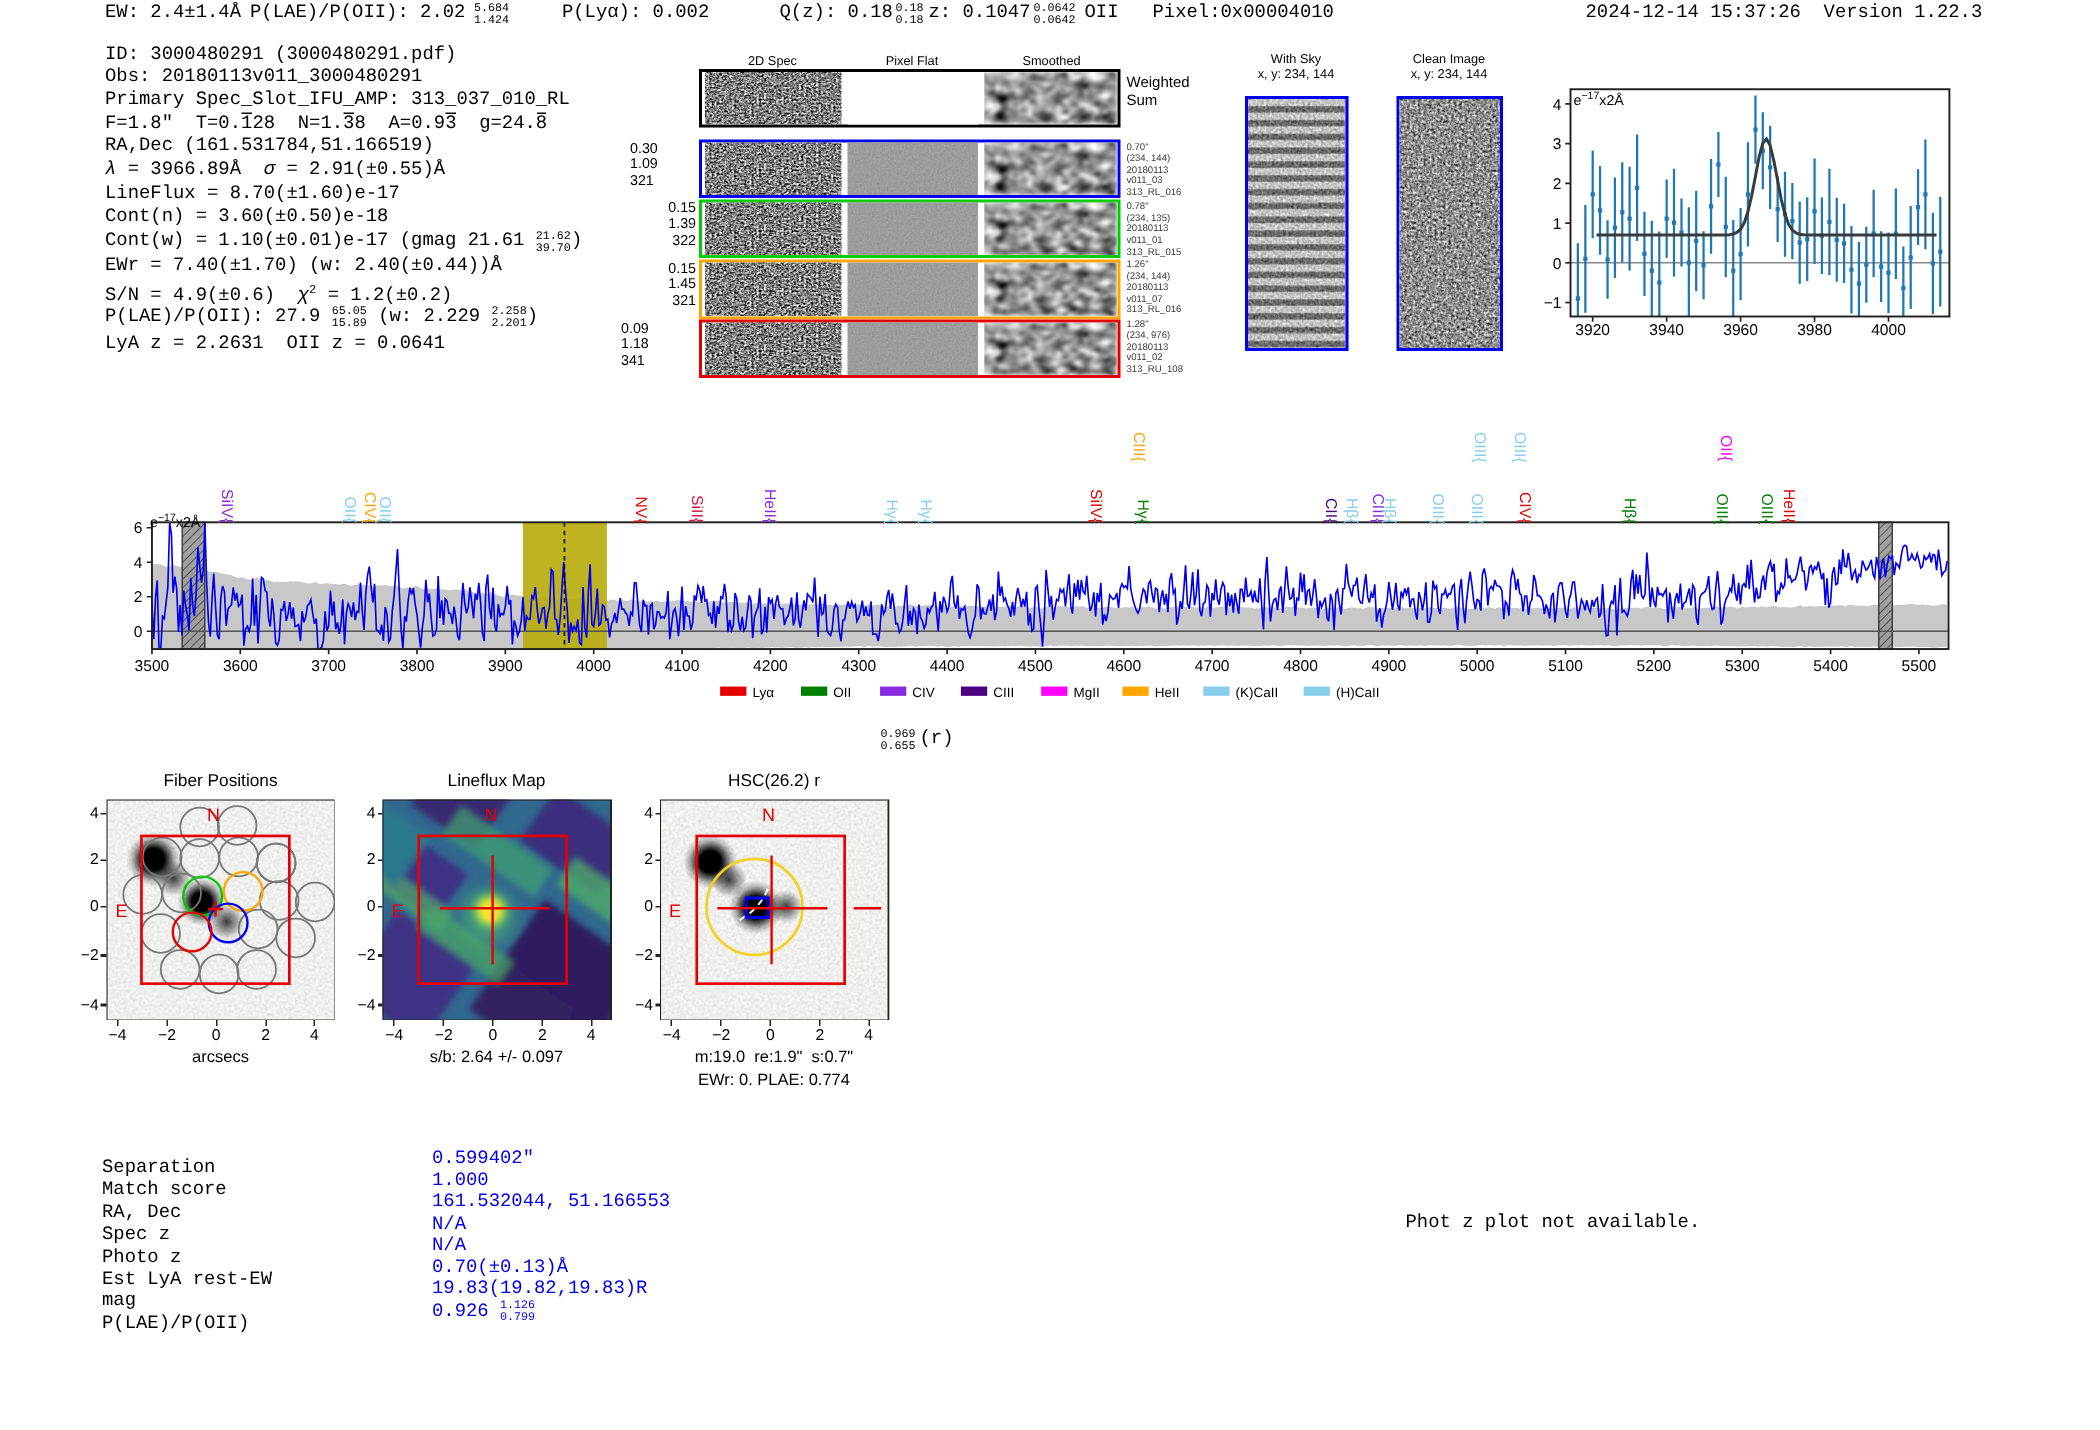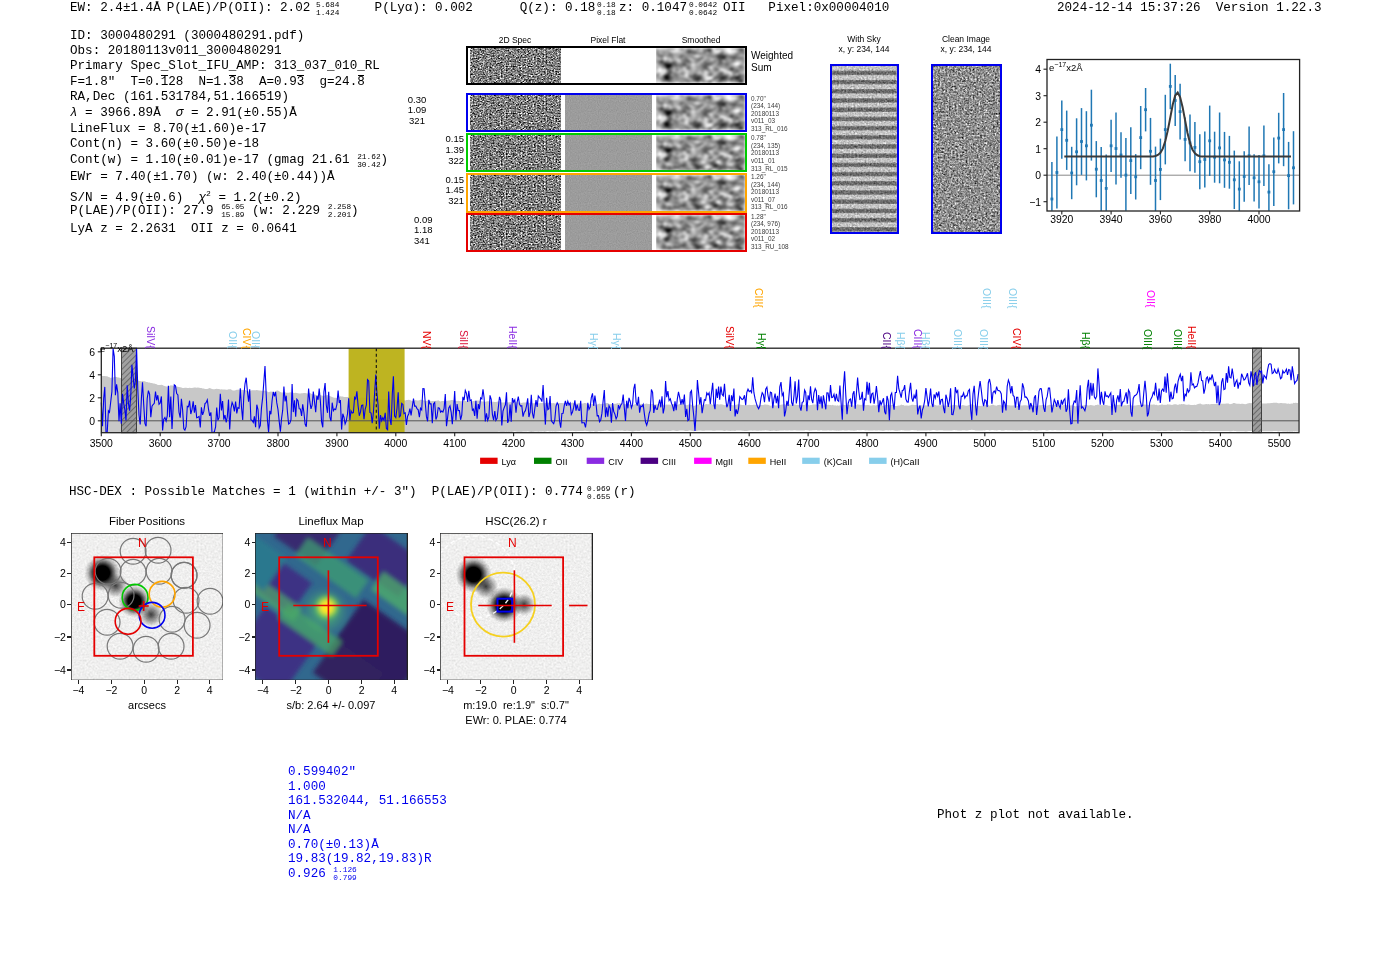--- a/index.html
+++ b/index.html
@@ -71,21 +71,21 @@
 <div class="t" style="left:1057px;top:1px">2024-12-14 15:37:26  Version 1.22.3</div>
 
 <div class="t" style="left:70px;top:28.5px">ID: 3000480291 (3000480291.pdf)</div>
 <div class="t" style="left:70px;top:43.9px">Obs: 20180113v011_3000480291</div>
 <div class="t" style="left:70px;top:59.3px">Primary Spec_Slot_IFU_AMP: 313_037_010_RL</div>
 <div class="t" style="left:70px;top:74.7px">F=1.8"  T=0.<span class="ov">1</span>28  N=1.<span class="ov">3</span>8  A=0.9<span class="ov">3</span>  g=24.<span class="ov">8</span></div>
 <div class="t" style="left:70px;top:90.1px">RA,Dec (161.531784,51.166519)</div>
 <div class="t" style="left:70px;top:105.8px"><i>λ</i> = 3966.89Å  <i>σ</i> = 2.91(±0.55)Å</div>
 <div class="t" style="left:70px;top:121.8px">LineFlux = 8.70(±1.60)e-17</div>
 <div class="t" style="left:70px;top:137.3px">Cont(n) = 3.60(±0.50)e-18</div>
-<div class="t" style="left:70px;top:153.4px">Cont(w) = 1.10(±0.01)e-17 (gmag 21.61 <span class="fr"><span>21.62</span><span>30.42</span></span>)</div>
+<div class="t" style="left:70px;top:153.4px">Cont(w) = 1.10(±0.01)e-17 (gmag 21.61 <span class="fr"><span>21.62</span><span>39.70</span></span>)</div>
 <div class="t" style="left:70px;top:169.8px">EWr = 7.40(±1.70) (w: 2.40(±0.44))Å</div>
 <div class="t" style="left:70px;top:185.7px">S/N = 4.9(±0.6)  <i>χ</i><sup style="font-size:8px">2</sup> = 1.2(±0.2)</div>
 <div class="t" style="left:70px;top:203.5px">P(LAE)/P(OII): 27.9 <span class="fr"><span>65.05</span><span>15.89</span></span> (w: 2.229 <span class="fr"><span>2.258</span><span>2.201</span></span>)</div>
 <div class="t" style="left:70px;top:221.7px">LyA z = 2.2631  OII z = 0.0641</div>
 
 <div class="t sans ctr" style="left:480px;top:33px;width:70px;font-size:8.5px">2D Spec</div>
 <div class="t sans ctr" style="left:573px;top:33px;width:70px;font-size:8.5px">Pixel Flat</div>
 <div class="t sans ctr" style="left:666px;top:33px;width:70px;font-size:8.5px">Smoothed</div>
 <div style="position:absolute;left:466.4px;top:46.4px;width:276.4px;height:34.3px;border:2px solid #000;background:#fff">
 <svg style="left:2px;top:0" width="91" height="34.3">
@@ -134,21 +134,21 @@
         <rect width="91" height="35" filter="url(#fhard)"></rect>
       </svg>
 <svg style="left:97px;top:0" width="87" height="35.0">
         <rect width="87" height="35.0" filter="url(#fflat)"></rect>
       </svg>
 <svg style="left:188px;top:0" width="88.4" height="35">
         <rect width="88.4" height="35" filter="url(#fsmooth)"></rect>
       </svg>
 </div>
 <div class="t sans" style="left:751px;top:50px;font-size:10px;line-height:11.5px">Weighted<br>Sum</div>
-<div class="t sans" style="left:392px;top:94.5px;width:50px;text-align:center;font-size:9.5px;line-height:10.8px">0.30<br>1.09<br>321</div>
+<div class="t sans" style="left:420px;top:94.5px;width:50px;text-align:left;font-size:9.5px;line-height:10.8px">0.30<br>1.09<br>321</div>
 <div class="t sans" style="left:414px;top:134px;width:50px;text-align:right;font-size:9.5px;line-height:10.8px">0.15<br>1.39<br>322</div>
 <div class="t sans" style="left:414px;top:174.5px;width:50px;text-align:right;font-size:9.5px;line-height:10.8px">0.15<br>1.45<br>321</div>
 <div class="t sans" style="left:414px;top:214.5px;width:50px;font-size:9.5px;line-height:10.8px">0.09<br>1.18<br>341</div>
 <div class="t sans" style="left:751px;top:94.5px;font-size:6.4px;line-height:7.6px;color:#3a3a3a">0.70"<br>(234, 144)<br>20180113<br>v011_03<br>313_RL_016</div>
 <div class="t sans" style="left:751px;top:134.3px;font-size:6.4px;line-height:7.6px;color:#3a3a3a">0.78"<br>(234, 135)<br>20180113<br>v011_01<br>313_RL_015</div>
 <div class="t sans" style="left:751px;top:173.0px;font-size:6.4px;line-height:7.6px;color:#3a3a3a">1.26"<br>(234, 144)<br>20180113<br>v011_07<br>313_RL_016</div>
 <div class="t sans" style="left:751px;top:212.7px;font-size:6.4px;line-height:7.6px;color:#3a3a3a">1.28"<br>(234, 976)<br>20180113<br>v011_02<br>313_RU_108</div>
 
 <div class="t sans ctr" style="left:824px;top:33.5px;width:80px;font-size:8.5px;line-height:10.5px">With Sky<br>x, y: 234, 144</div>
 <div class="t sans ctr" style="left:926px;top:33.5px;width:80px;font-size:8.5px;line-height:10.5px">Clean Image<br>x, y: 234, 144</div>
@@ -394,21 +394,20 @@
 <div class="ll" style="left:978.2px;bottom:604px;color:#87ceeb">OIII{</div>
 <div class="ll" style="left:980.6px;bottom:645px;color:#87ceeb">OIII{</div>
 <div class="ll" style="left:1006.7px;bottom:645px;color:#87ceeb">OIII{</div>
 <div class="ll" style="left:1010.5px;bottom:604px;color:#e50000">CIV{</div>
 <div class="ll" style="left:1080.3px;bottom:604px;color:#008000">Hβ{</div>
 <div class="ll" style="left:1141.6px;bottom:604px;color:#008000">OIII{</div>
 <div class="ll" style="left:1144.6px;bottom:645px;color:#ff00ff">OII{</div>
 <div class="ll" style="left:1171.7px;bottom:604px;color:#008000">OIII{</div>
 <div class="ll" style="left:1186.4px;bottom:604px;color:#e50000">HeII{</div>
 
-<div class="t" style="left:69px;top:485px">HSC-DEX : Possible Matches = 1 (within +/- 3")  P(LAE)/P(OII): 0.774</div>
 <div class="t" style="left:587px;top:485px"><span class="fr"><span>0.969</span><span>0.655</span></span></div>
 <div class="t" style="left:613px;top:485px">(r)</div>
 
 <div class="t sans ctr" style="left:77px;top:514px;width:140px;font-size:11.5px">Fiber Positions</div>
 <div class="t sans ctr" style="left:261px;top:514px;width:140px;font-size:11.5px">Lineflux Map</div>
 <div class="t sans ctr" style="left:446px;top:514px;width:140px;font-size:11.5px">HSC(26.2) r</div>
 
 <svg style="left:70.9px;top:532.7px" width="152.4" height="147.4" viewBox="0 0 152.4 147.4">
 <rect width="152.4" height="147.4" fill="#efeeec"></rect>
 <rect width="152.4" height="147.4" filter="url(#fphoto)" opacity="0.7"></rect>
@@ -575,15 +574,16 @@
 <div class="ptk" style="left:436.8px;top:636.4px;width:3.6px;height:1.2px"></div>
 <div class="ptxt" style="left:411.4px;top:630.5px;width:24px;text-align:right">−2</div>
 <div class="ptk" style="left:436.8px;top:669.4px;width:3.6px;height:1.2px"></div>
 <div class="ptxt" style="left:411.4px;top:663.5px;width:24px;text-align:right">−4</div>
 
 <div class="t sans ctr" style="left:77px;top:698px;width:140px;font-size:11px">arcsecs</div>
 <div class="t sans ctr" style="left:251px;top:698px;width:160px;font-size:11px">s/b: 2.64 +/- 0.097</div>
 <div class="t sans ctr" style="left:426px;top:698px;width:180px;font-size:11px">m:19.0  re:1.9"  s:0.7"</div>
 <div class="t sans ctr" style="left:426px;top:712.5px;width:180px;font-size:11px">EWr: 0. PLAE: 0.774</div>
 
+<div class="t" style="left:68px;top:771px;line-height:14.9px">Separation<br>Match score<br>RA, Dec<br>Spec z<br>Photo z<br>Est LyA rest-EW<br>mag<br>P(LAE)/P(OII)</div>
 <div class="t" style="left:288px;top:765px;line-height:14.55px;color:#0000ee">0.599402"<br>1.000<br>161.532044, 51.166553<br>N/A<br>N/A<br>0.70(±0.13)Å<br>19.83(19.82,19.83)R<br>0.926 <span class="fr"><span>1.126</span><span>0.799</span></span></div>
 <div class="t" style="left:937px;top:808px">Phot z plot not available.</div>
 
 </div>
 </body></html>

